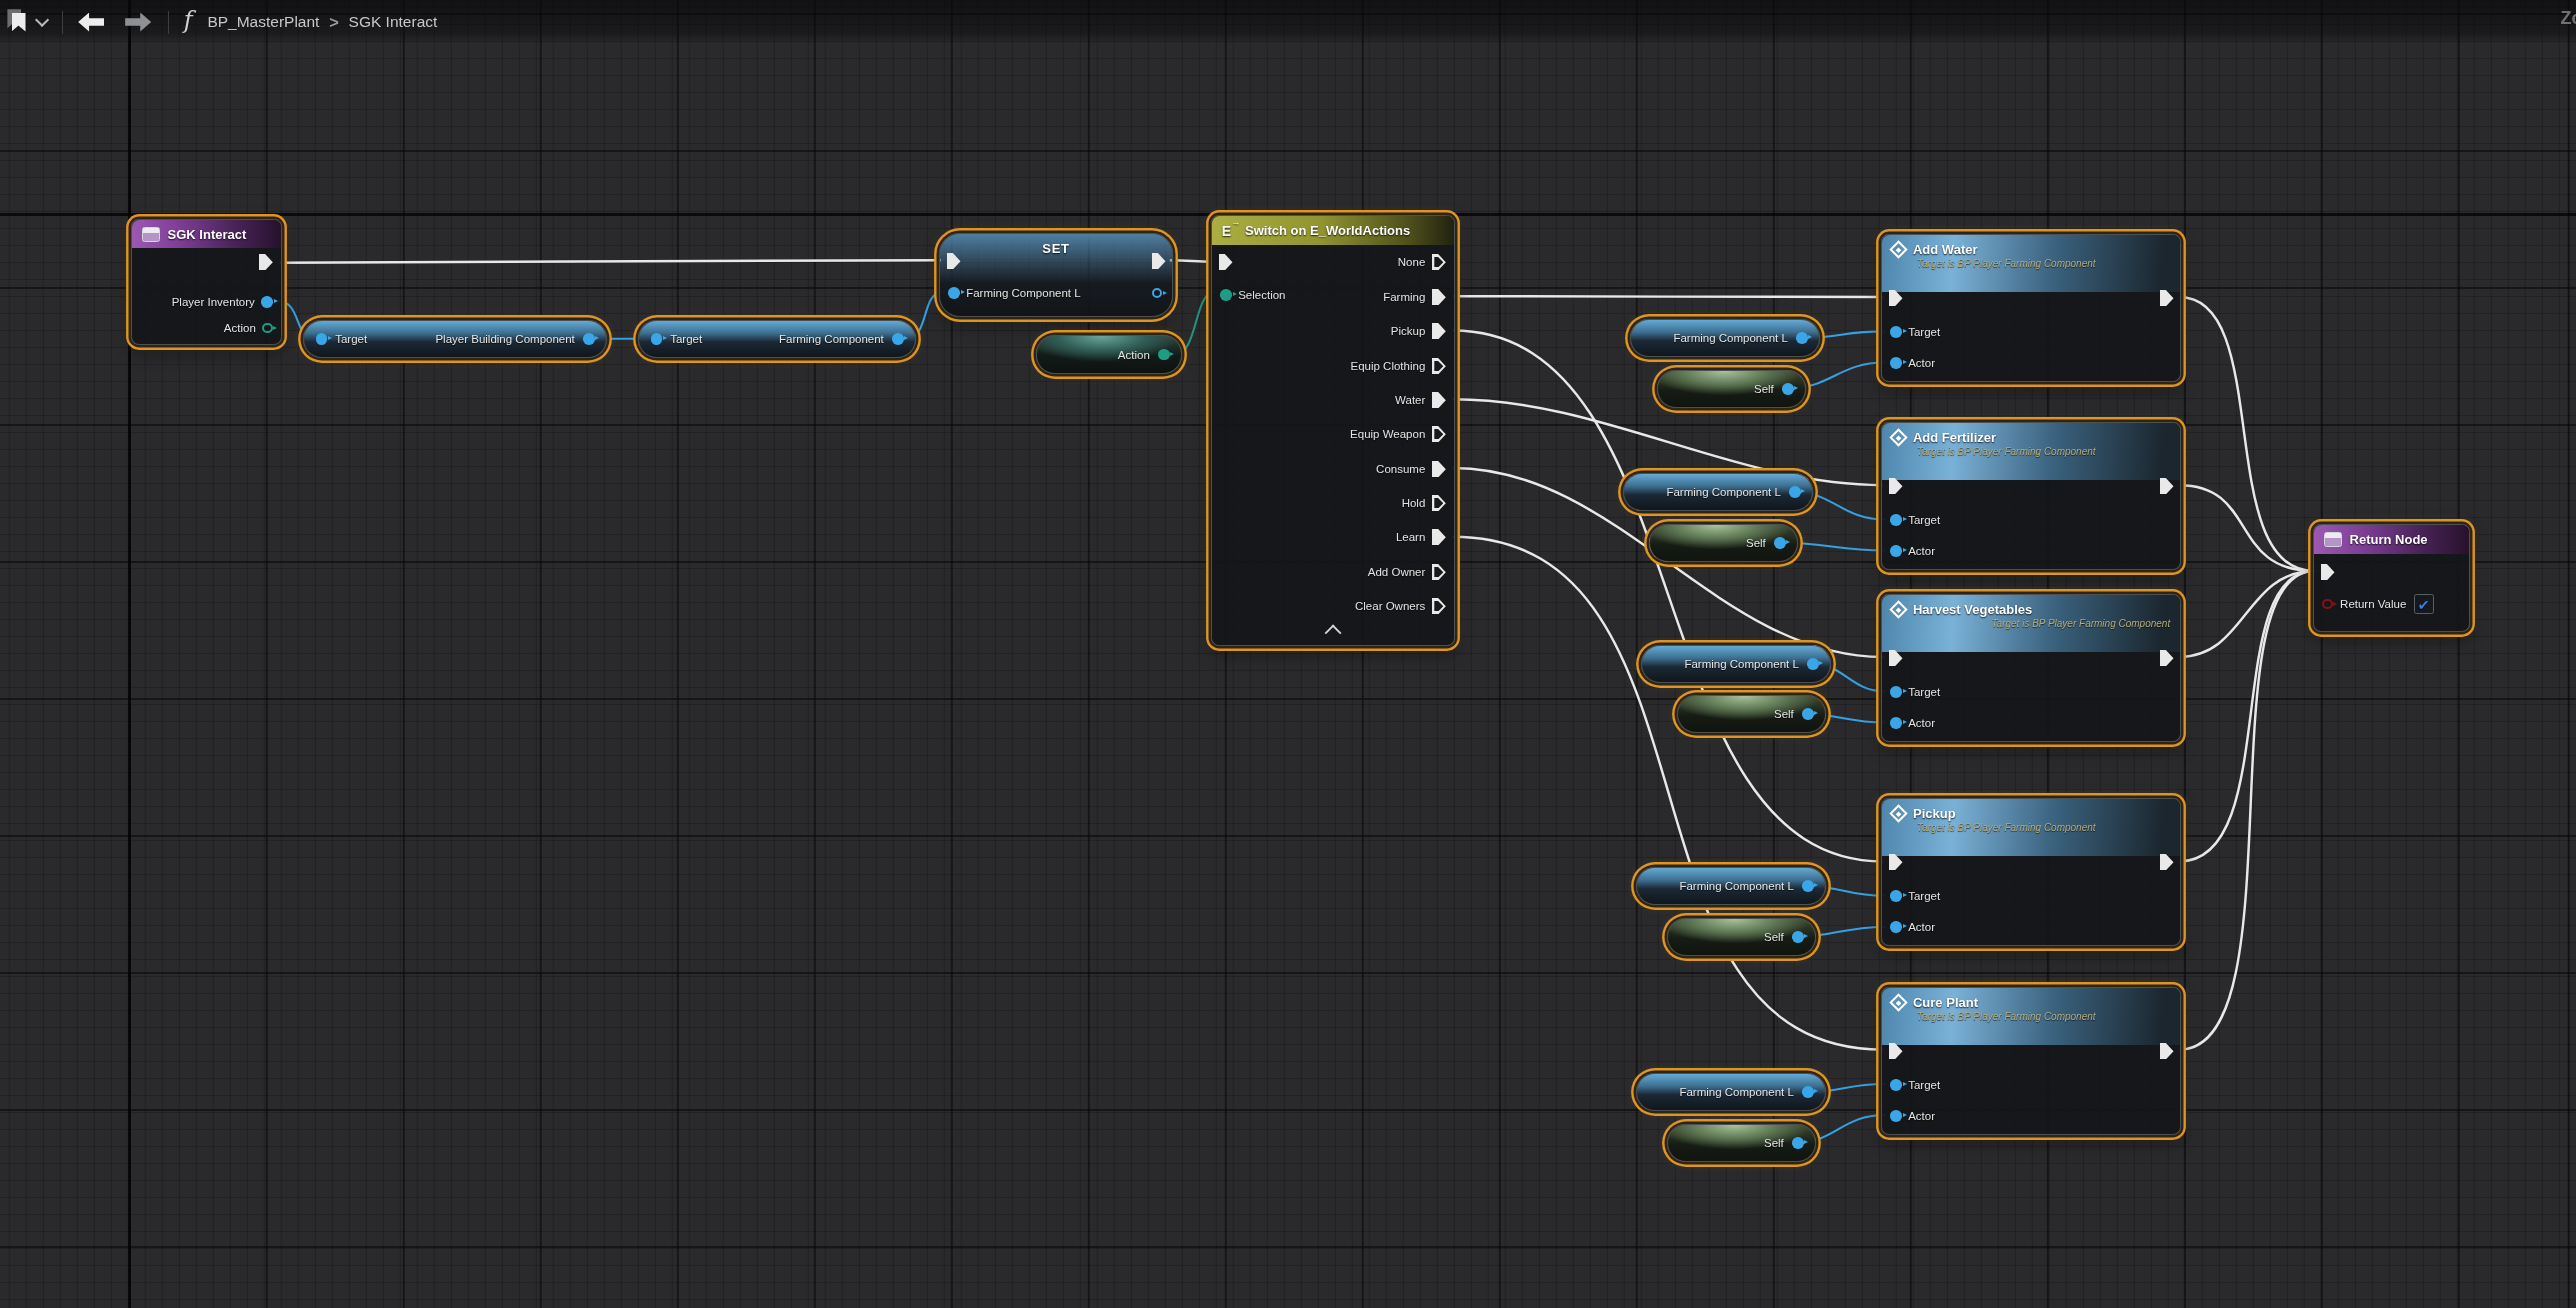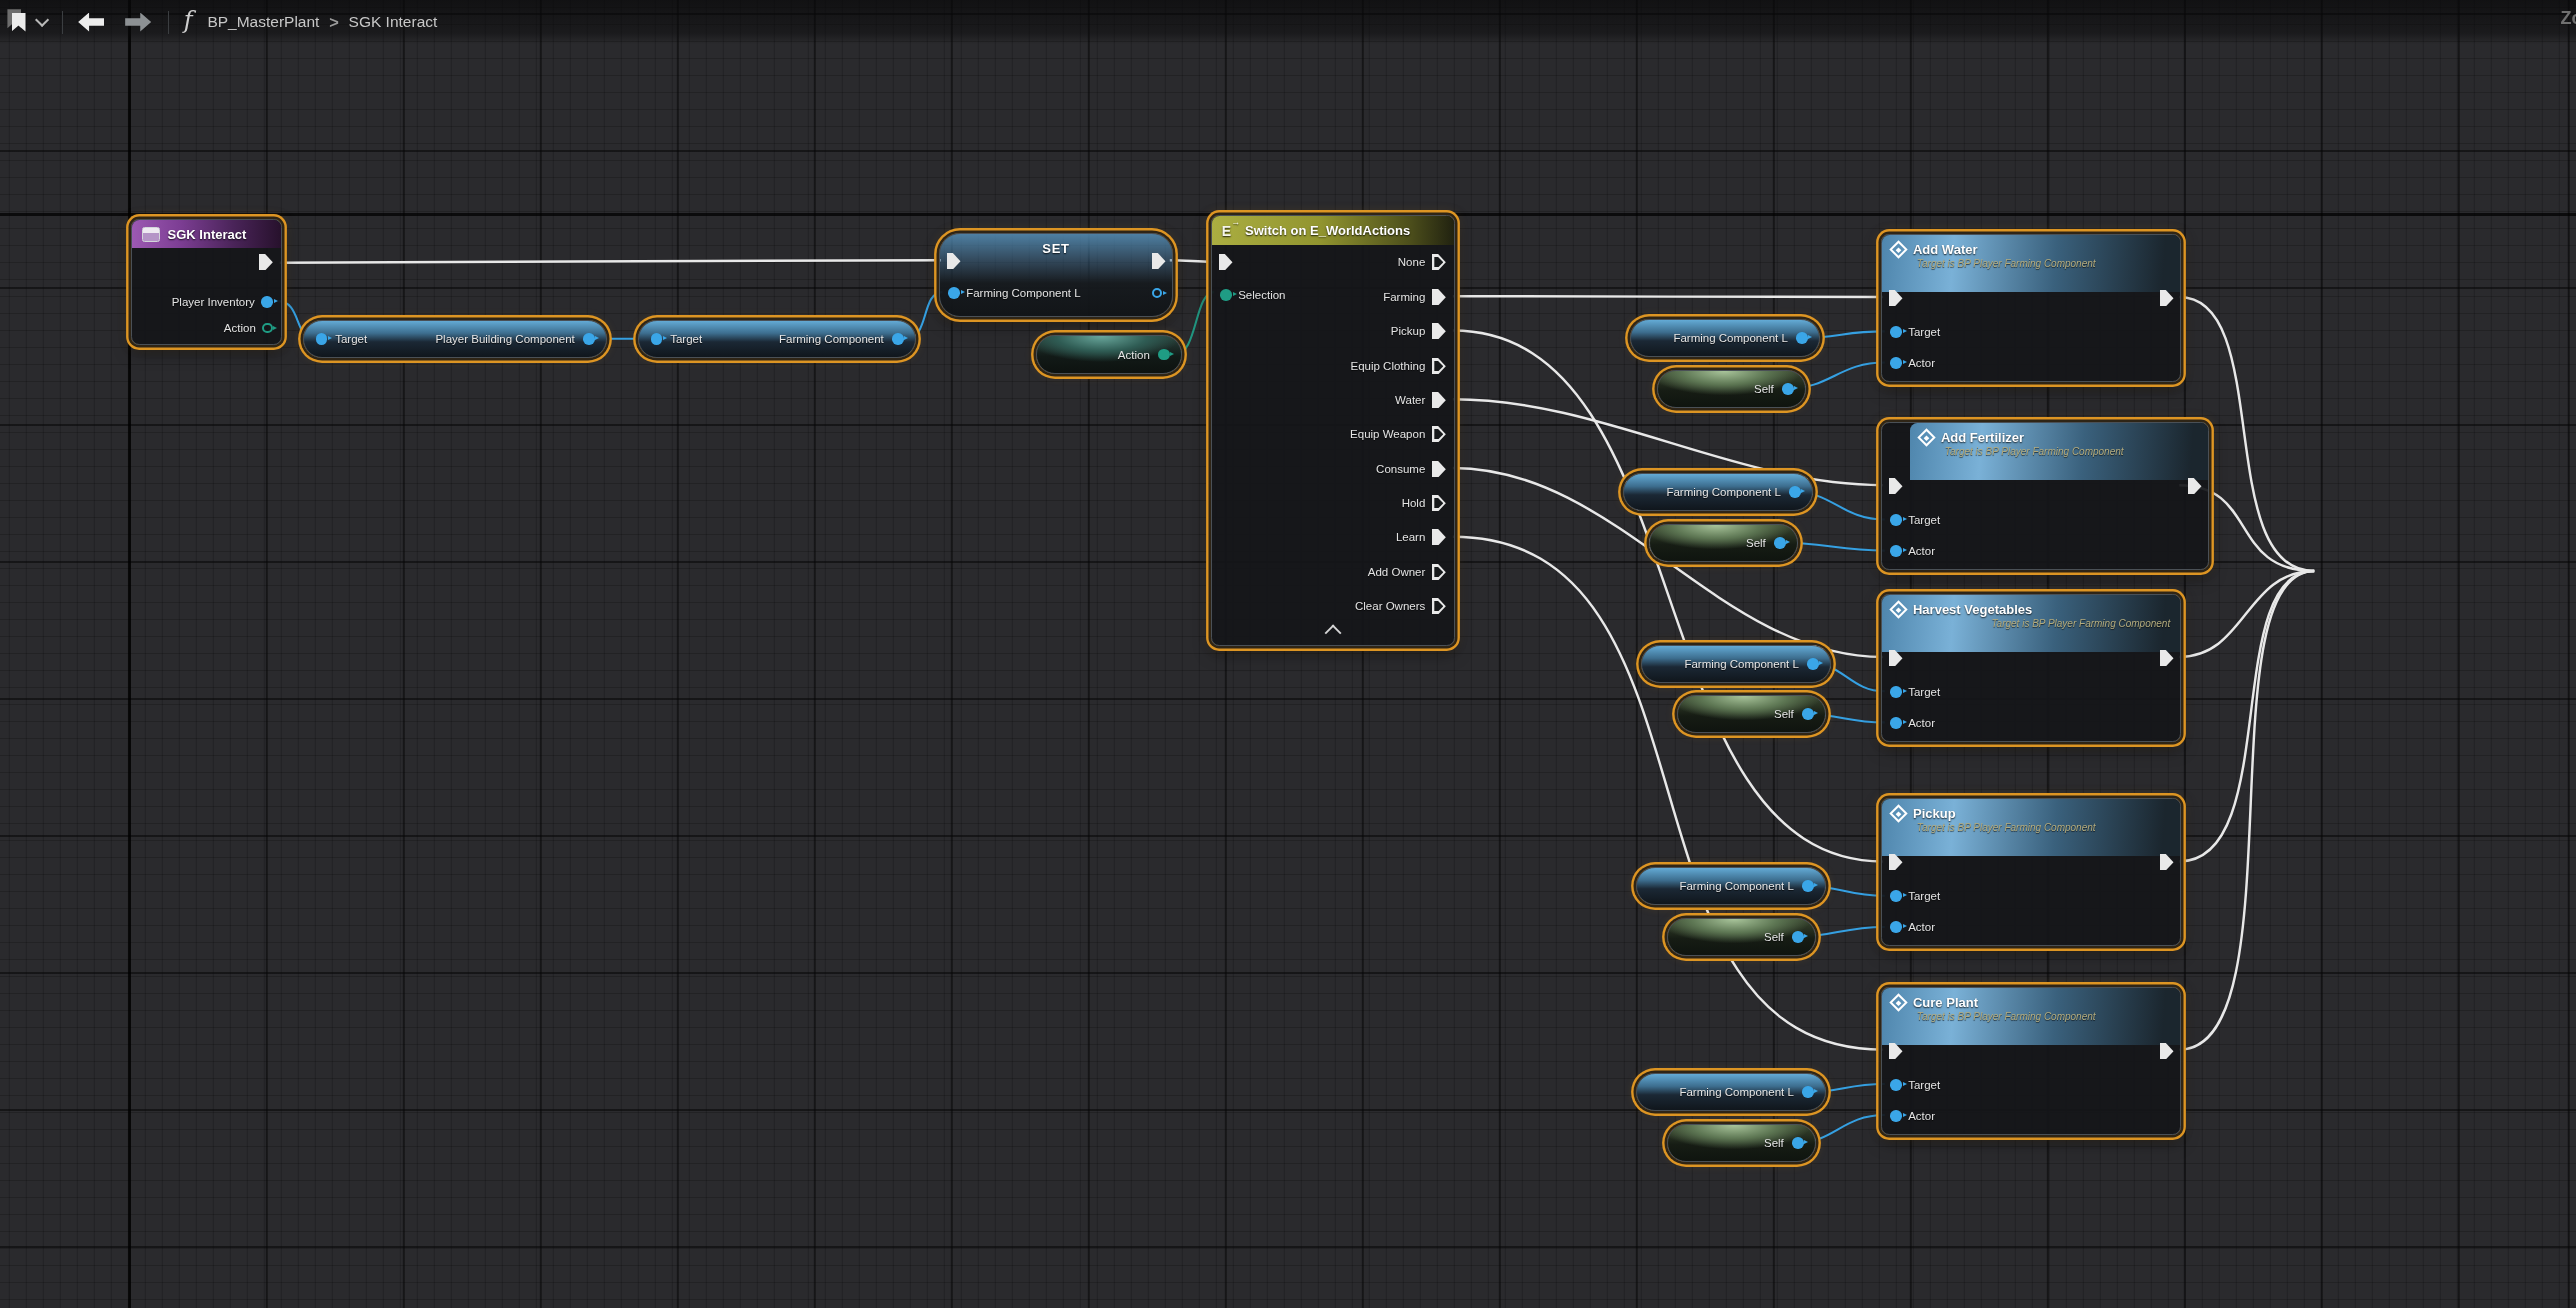--- a/index.html
+++ b/index.html
@@ -281,21 +281,21 @@
     <div class="prow" style="left:8.2px;top:89px;">
         <span class="pdot pobj"></span>
         <span>Target</span>
       </div>
     <div class="prow" style="left:8.2px;top:120px;">
         <span class="pdot pobj"></span>
         <span>Actor</span>
       </div>
   </div>
 
-  <div class="node" style="left:1881px;top:422px;width:298px;height:146px;padding-left:28px;">
+  <div class="node" style="left:1881px;top:422px;width:298px;height:146px;">
     <div class="fhdr">
       <div class="trow">
           <span class="dmd"></span>
         <span>Add Fertilizer</span>
         </div>
       <div class="subtitle">Target is BP Player Farming Component</div>
     </div>
     <div class="prow" style="left:6.5px;top:55px;">
         <span class="pexec"></span>
       </div>
@@ -422,20 +422,34 @@
 
   <div class="pill blue" style="left:1636px;top:1073px;width:190px;justify-content:flex-end;">
     <span>Farming Component L</span>
     <span class="pdot pobj"></span>
   </div>
   <div class="pill green" style="left:1667px;top:1124px;width:149px;justify-content:flex-end;">
     <span>Self</span>
     <span class="pdot pobj"></span>
   </div>
 
+  <div class="node" style="left:2313px;top:524px;width:155px;height:106px;">
+    <div class="hdr purple" style="height:29.4px;">
+      <span class="icon-square"></span>
+      <span>Return Node</span>
+    </div>
+    <div class="prow" style="left:6.5px;top:39px;">
+        <span class="pexec"></span>
+      </div>
+    <div class="prow" style="left:8.2px;top:71px;gap:7.4px;">
+      <span class="pdot pbool"></span>
+      <span>Return Value</span>
+      <span class="cb">✔</span>
+    </div>
+  </div>
 
   <div id="topbar">
     <span class="tbtn bmark">
         <span class="bm"></span>
       </span>
     <span class="chevdown"></span>
     <span class="vsep" style="margin-left:14.7px;"></span>
     <span class="tbtn">
         <span class="arrL"></span>
       </span>

